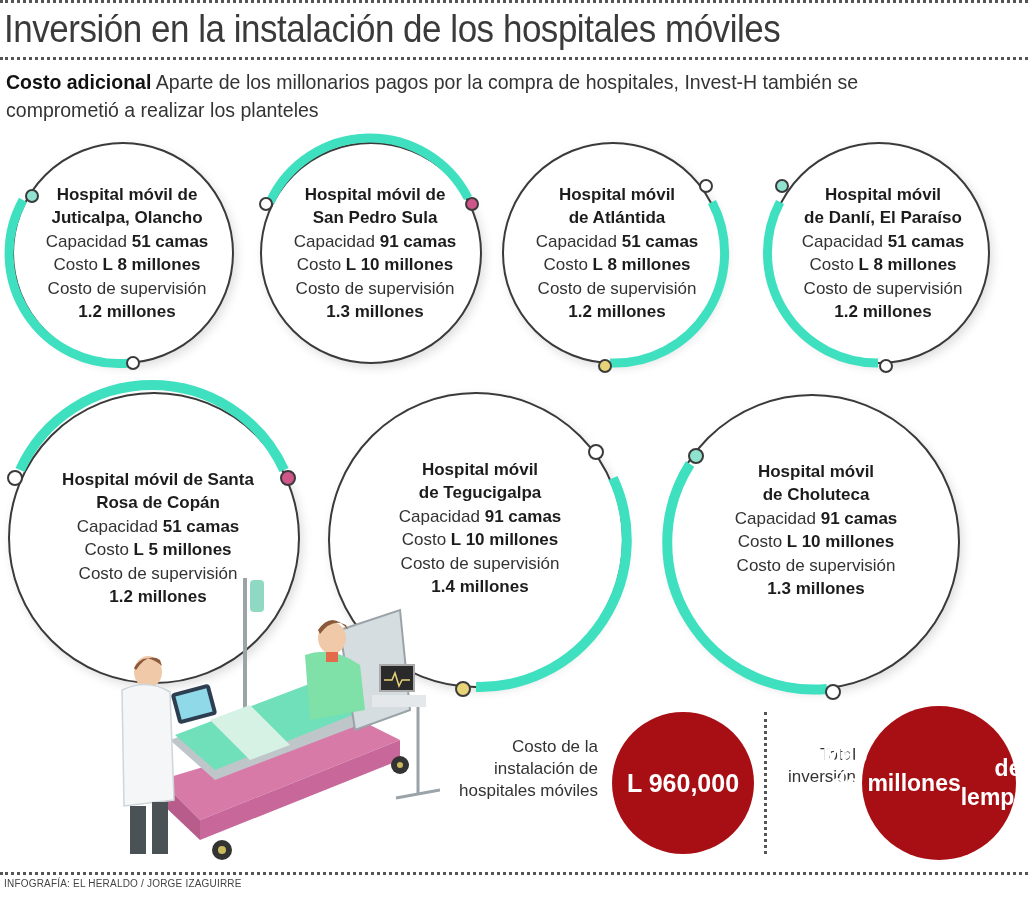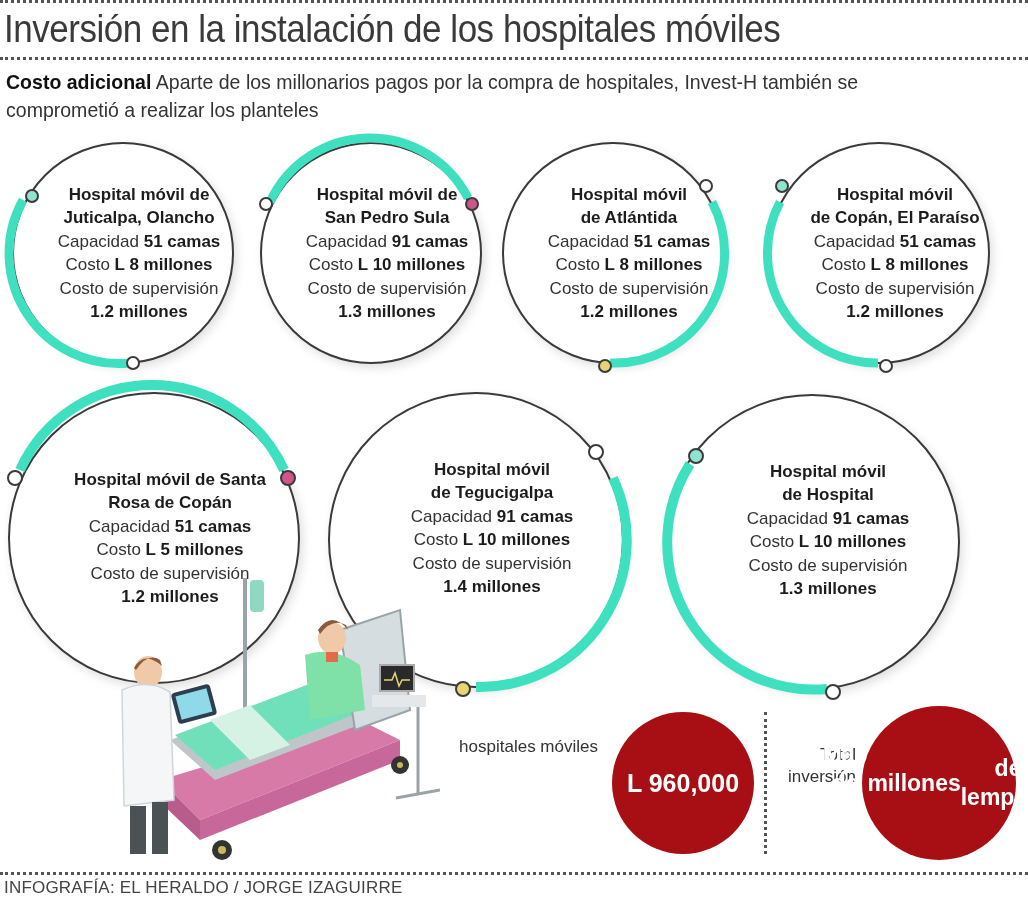--- a/index.html
+++ b/index.html
@@ -3,27 +3,27 @@
 <meta charset="utf-8">
 <style>
   html, body { margin: 0; padding: 0; background: #ffffff; }
   body { width: 1028px; height: 900px; position: relative; overflow: hidden; font-family: "Liberation Sans", sans-serif; color: #2b2b2b; }
   .dotline { position: absolute; left: 0; width: 1028px; height: 0; border-top: 3px dotted #555; }
   .title { position: absolute; left: 4px; top: 8px; font-family: "Liberation Sans", sans-serif; font-size: 38px; font-weight: 300; color: #3a3a3a; letter-spacing: -0.5px; transform: scaleX(0.92); transform-origin: left; white-space: nowrap; }
   .subtitle { position: absolute; left: 6px; top: 68px; width: 980px; font-size: 21px; line-height: 28px; color: #333; transform: scaleX(0.93); transform-origin: left; }
   .subtitle b { color: #111; }
   .circle { position: absolute; }
   .circle svg { position: absolute; left: 0; top: 0; overflow: visible; }
-  .ctext { position: absolute; left: 16px; top: 0; width: 100%; height: 100%; display: flex; flex-direction: column; align-items: center; justify-content: center; text-align: center; font-size: 17px; line-height: 23.5px; color: #333; }
+  .ctext { position: absolute; left: 4px; top: 0; width: 100%; height: 100%; display: flex; flex-direction: column; align-items: center; justify-content: center; text-align: center; font-size: 17px; line-height: 23.5px; color: #333; }
   .ctext .name { font-weight: bold; color: #1c1c1c; }
   .ctext b { color: #1c1c1c; }
   .red-circle { position: absolute; border-radius: 50%; background: #a80f14; color: #fff; display: flex; align-items: center; justify-content: center; text-align: center; font-weight: bold; }
   .label-right { position: absolute; text-align: right; font-size: 17px; line-height: 22px; color: #333; }
   .vdots { position: absolute; left: 764px; top: 712px; height: 142px; border-left: 3px dotted #555; }
-  .credit { position: absolute; left: 4px; top: 878px; font-size: 17px; color: #444; letter-spacing: 0.2px; }
+  .credit { position: absolute; left: 4px; top: 878px; font-size: 10px; color: #444; letter-spacing: 0.2px; }
   .illustration { position: absolute; left: 100px; top: 570px; width: 340px; height: 300px; }
 </style>
 </head>
 <body>
 
 <div class="dotline" style="top:0px;"></div>
 <div class="title">Inversión en la instalación de los hospitales móviles</div>
 <div class="dotline" style="top:57px;"></div>
 <div class="subtitle">
   <b>Costo adicional</b><span> Aparte de los millonarios pagos por la compra de hospitales, Invest-H también se comprometió a realizar los planteles</span>
@@ -82,21 +82,21 @@
 
 <div class="circle" style="left:766px; top:140px; width:226px; height:226px;">
   <svg width="226" height="226">
     <circle cx="113" cy="113" r="110" fill="#fff" stroke="#3a3a3a" stroke-width="2" style="filter:drop-shadow(3px 4px 5px rgba(0,0,0,0.12));"></circle>
     <path d="M 14 62 A 110 110 0 0 0 112 223" fill="none" stroke="#3fe0c0" stroke-width="9"></path>
     <circle cx="16" cy="46" r="6" fill="#8fe3cf" stroke="#3a3a3a" stroke-width="2"></circle>
     <circle cx="120" cy="226" r="6" fill="#fff" stroke="#3a3a3a" stroke-width="2"></circle>
   </svg>
   <div class="ctext">
     <div class="name">Hospital móvil</div>
-    <div class="name">de Copán, El Paraíso</div>
+    <div class="name">de Danlí, El Paraíso</div>
     <div><span>Capacidad </span><b>51 camas</b></div>
     <div><span>Costo </span><b>L 8 millones</b></div>
     <div>Costo de supervisión</div>
     <b>1.2 millones</b>
   </div>
 </div>
 
 <div class="circle" style="left:6px; top:390px; width:296px; height:296px;">
   <svg width="296" height="296">
     <circle cx="148" cy="148" r="145" fill="#fff" stroke="#3a3a3a" stroke-width="2" style="filter:drop-shadow(3px 4px 5px rgba(0,0,0,0.12));"></circle>
@@ -133,21 +133,21 @@
 
 <div class="circle" style="left:662px; top:392px; width:300px; height:300px;">
   <svg width="300" height="300">
     <circle cx="150" cy="150" r="147" fill="#fff" stroke="#3a3a3a" stroke-width="2" style="filter:drop-shadow(3px 4px 5px rgba(0,0,0,0.12));"></circle>
     <path d="M 28 72 A 147 147 0 0 0 165 297" fill="none" stroke="#3fe0c0" stroke-width="10"></path>
     <circle cx="34" cy="64" r="7" fill="#8fe3cf" stroke="#3a3a3a" stroke-width="2"></circle>
     <circle cx="171" cy="300" r="7" fill="#fff" stroke="#3a3a3a" stroke-width="2"></circle>
   </svg>
   <div class="ctext" style="padding-bottom:24px; box-sizing:border-box;">
     <div class="name">Hospital móvil</div>
-    <div class="name">de Hospital</div>
+    <div class="name">de Choluteca</div>
     <div><span>Capacidad </span><b>91 camas</b></div>
     <div><span>Costo </span><b>L 10 millones</b></div>
     <div>Costo de supervisión</div>
     <b>1.3 millones</b>
   </div>
 </div>
 
 <svg class="illustration" viewBox="0 0 340 300">
 
   <line x1="145" y1="8" x2="145" y2="150" stroke="#9aa3a8" stroke-width="4"></line>
@@ -181,20 +181,22 @@
   <ellipse cx="48" cy="102" rx="14" ry="16" fill="#f0c9a8"></ellipse>
   <path d="M 34 98 Q 44 80 62 96 L 60 90 Q 48 82 36 100 Z" fill="#8a5a3a"></path>
   <path d="M 22 120 Q 48 108 70 122 L 74 230 L 24 236 Z" fill="#f4f6f7" stroke="#cfd6da" stroke-width="1.5"></path>
   <rect x="30" y="236" width="16" height="48" fill="#4b5256"></rect>
   <rect x="52" y="232" width="16" height="52" fill="#4b5256"></rect>
   <rect x="74" y="118" width="40" height="32" rx="4" fill="#2c3e50" transform="rotate(-15 94 134)"></rect>
   <rect x="78" y="122" width="32" height="24" fill="#8fd9e8" transform="rotate(-15 94 134)"></rect>
 </svg>
 
 <div class="label-right" style="left:420px; top:736px; width:178px;">
+  <div>Costo de la</div>
+  <div>instalación de</div>
   <div>hospitales móviles</div>
 </div>
 <div class="red-circle" style="left:612px; top:712px; width:142px; height:142px; font-size:25px;">
   <span>L 960,000</span>
 </div>
 
 <div class="vdots"></div>
 
 <div class="label-right" style="left:770px; top:744px; width:86px;">
   <div>Total</div>

